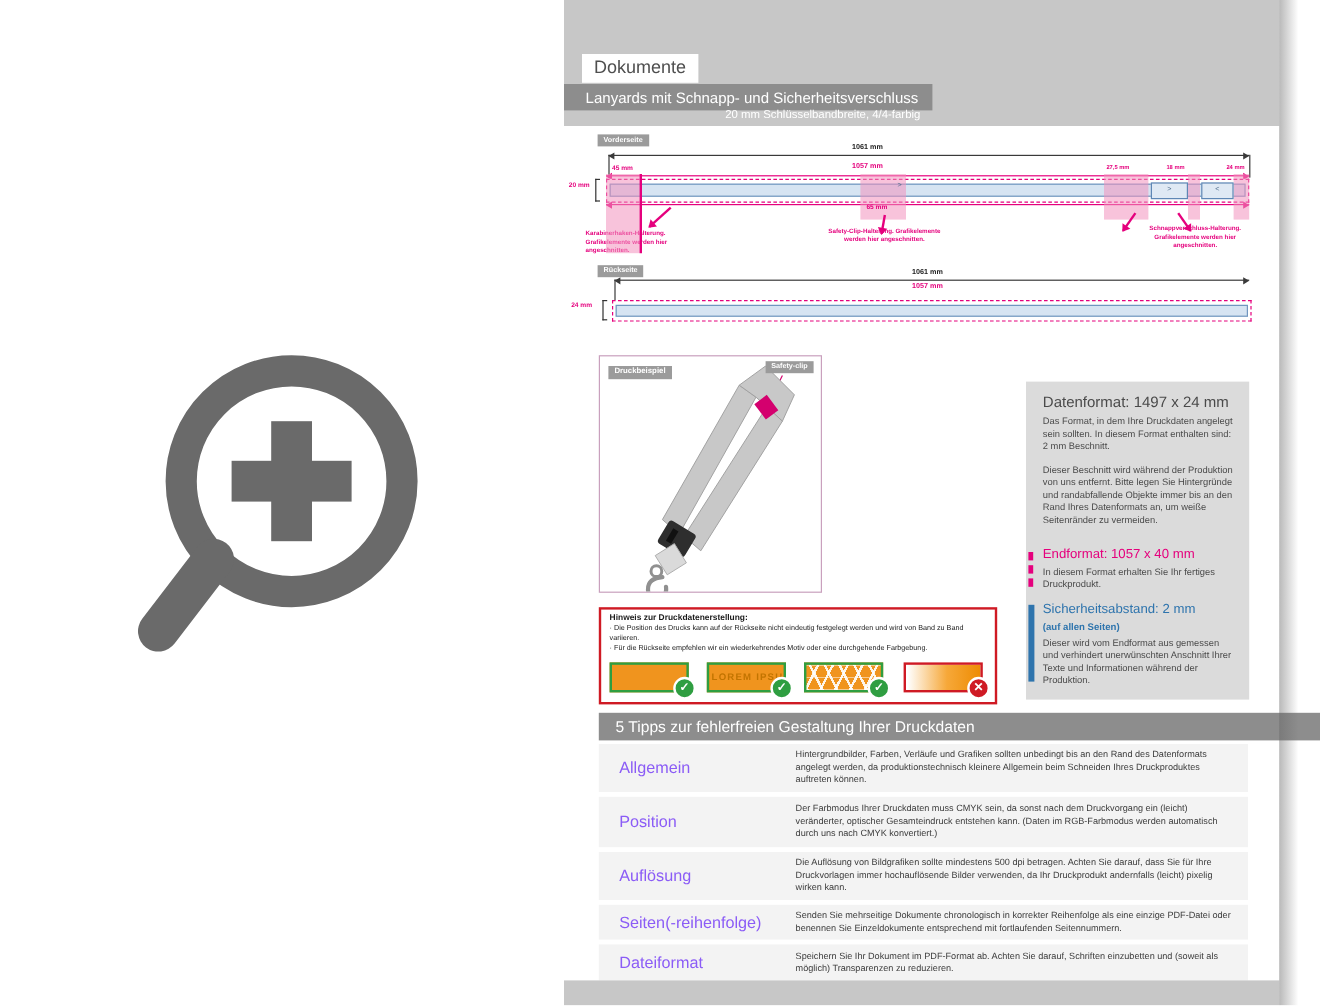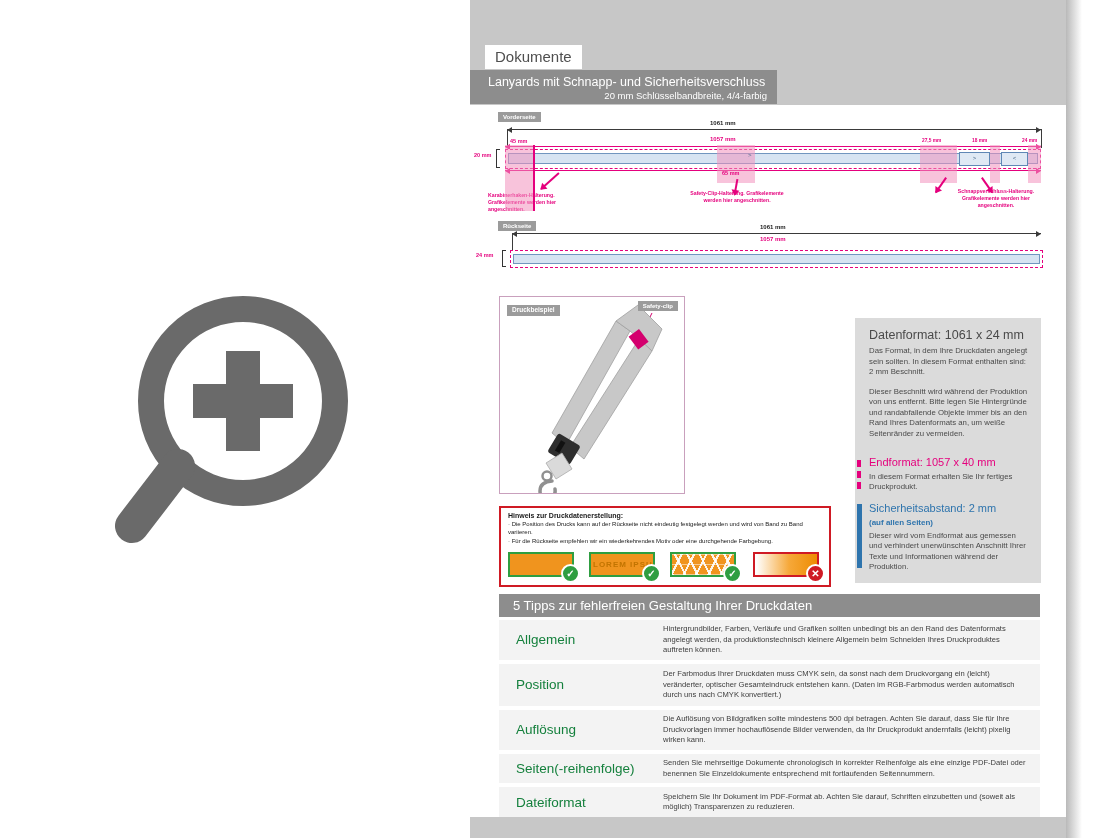--- a/index.html
+++ b/index.html
@@ -45,21 +45,21 @@
   .sample .badge{position:absolute;right:-8px;bottom:-8px;width:15px;height:15px;border-radius:50%;background:#2f9e41;border:2px solid #fff;color:#fff;font-size:10px;font-weight:bold;text-align:center;line-height:15px;}
   .sample .badge.x{background:#cf1a24;}
   .sample .looptext{color:#c27400;font-weight:bold;font-size:8px;line-height:21px;white-space:nowrap;overflow:hidden;display:block;padding-left:2px;letter-spacing:1px;}
   .sample.pattern{background-color:#f0941e;background-image:
     repeating-linear-gradient(63deg, rgba(255,255,255,.9) 0 2px, rgba(255,255,255,0) 2px 11px),
     repeating-linear-gradient(-63deg, rgba(255,255,255,.9) 0 2px, rgba(255,255,255,0) 2px 11px),
     repeating-linear-gradient(0deg, rgba(255,255,255,.5) 0 1px, rgba(255,255,255,0) 1px 10px);}
   
   .tipshead{background:#8d8d8d;color:#fff;font-size:13px;line-height:23px;padding-left:14px;}
   .row{display:flex;background:#f3f3f3;margin-bottom:4px;align-items:center;}
-  .row .lab{width:164px;box-sizing:border-box;padding-left:17px;font-size:13.5px;color:#15803d;flex-shrink:0;}
+  .row .lab{width:164px;box-sizing:border-box;padding-left:17px;font-size:13.5px;color:#8b5cf6;flex-shrink:0;}
   .row .txt{flex:1;font-size:7.6px;line-height:1.4;color:#3c3c3c;padding:4px 12px 4px 0;}
   .shadow{background:linear-gradient(to right, rgba(100,100,100,0.45), rgba(255,255,255,0));}
   .marker-dash{width:4px;height:7px;background:#e5007d;margin-bottom:4px;}
   .marker-blue{width:5px;background:#2e74ad;}
   .bracket{border-left:1px solid #333;border-top:1px solid #333;border-bottom:1px solid #333;width:3px;}
 </style>
 </head>
 <body>
 
 <div class="canvas">
@@ -70,21 +70,21 @@
     <rect x="116" y="66" width="34" height="100" fill="#6a6a6a"></rect>
     <line x1="68" y1="181" x2="22" y2="241" stroke="#6a6a6a" stroke-width="34" stroke-linecap="round"></line>
   </svg>
 
   <div class="page">
 
     <div class="abs band" style="left:0;top:0;width:596px;height:105px;"></div>
 
     <div class="abs datenblatt" style="left:15px;top:45px;">Dokumente</div>
 
-    <div class="abs titlebar" style="left:0;top:70px;width:307px;height:34px;">
+    <div class="abs titlebar" style="left:0;top:70px;width:307px;height:22px;">
       <div class="abs" style="left:18px;top:5px;width:280px;font-size:12.5px;">Lanyards mit Schnapp- und Sicherheitsverschluss</div>
       <div class="abs" style="right:10px;top:20px;font-size:9.5px;">20 mm Schlüsselbandbreite, 4/4-farbig</div>
     </div>
 
     <div class="abs chip" style="left:28px;top:112px;">Vorderseite</div>
 
     <div class="abs dlab" style="left:240px;top:120px;font-weight:bold;">1061 mm</div>
     <div class="abs dimline" style="left:37px;top:129px;width:534px;"></div>
     <div class="abs vtick" style="left:37px;top:129px;height:19px;"></div>
     <div class="abs vtick" style="left:571px;top:129px;height:19px;"></div>
@@ -158,21 +158,21 @@
       <div class="abs chip" style="right:6px;top:4px;font-size:6px;">Safety-clip</div>
     </div>
 
     <div class="abs infobox" style="left:385px;top:318px;width:186px;height:265px;box-sizing:border-box;padding:10px 12px 8px 14px;">
       <div class="abs" style="left:2px;top:142px;">
         <div class="marker-dash"></div>
         <div class="marker-dash"></div>
         <div class="marker-dash"></div>
       </div>
       <div class="abs marker-blue" style="left:2px;top:186px;height:64px;"></div>
-      <h3>Datenformat: 1061 x 24 mm</h3>
+      <h3>Datenformat: 1497 x 24 mm</h3>
       <p>Das Format, in dem Ihre Druckdaten angelegt sein sollten. In diesem Format enthalten sind: 2 mm Beschnitt.</p>
       <p style="margin-bottom:16px;">Dieser Beschnitt wird während der Produktion von uns entfernt. Bitte legen Sie Hintergründe und randabfallende Objekte immer bis an den Rand Ihres Datenformats an, um weiße Seitenränder zu vermeiden.</p>
       <p class="ef">Endformat: 1057 x 40 mm</p>
       <p style="margin-bottom:8px;">In diesem Format erhalten Sie Ihr fertiges Druckprodukt.</p>
       <p class="sa">Sicherheitsabstand: 2 mm</p>
       <p class="sasub">(auf allen Seiten)</p>
       <p>Dieser wird vom Endformat aus gemessen und verhindert unerwünschten Anschnitt Ihrer Texte und Informationen während der Produktion.</p>
     </div>
 
     <div class="abs hintbox" style="left:29px;top:506px;width:332px;height:81px;box-sizing:border-box;">
@@ -187,21 +187,21 @@
         <span class="badge">✓</span>
       </div>
       <div class="sample pattern" style="left:169px;top:44px;">
         <span class="badge">✓</span>
       </div>
       <div class="sample bad" style="left:252px;top:44px;">
         <span class="badge x">✕</span>
       </div>
     </div>
 
-    <div class="abs tipshead" style="left:29px;top:594px;width:541px;height:23px;box-sizing:border-box;">5 Tipps zur fehlerfreien Gestaltung Ihrer Druckdaten</div>
+    <div class="abs tipshead" style="left:29px;top:594px;width:601px;height:23px;box-sizing:border-box;">5 Tipps zur fehlerfreien Gestaltung Ihrer Druckdaten</div>
 
     <div class="abs" style="left:29px;top:620px;width:541px;">
       <div class="row" style="min-height:37px;">
         <div class="lab">Allgemein</div>
         <div class="txt">Hintergrundbilder, Farben, Verläufe und Grafiken sollten unbedingt bis an den Rand des Datenformats angelegt werden, da produktionstechnisch kleinere Allgemein beim Schneiden Ihres Druckproduktes auftreten können.</div>
       </div>
       <div class="row" style="min-height:42px;">
         <div class="lab">Position</div>
         <div class="txt">Der Farbmodus Ihrer Druckdaten muss CMYK sein, da sonst nach dem Druckvorgang ein (leicht) veränderter, optischer Gesamteindruck entstehen kann. (Daten im RGB-Farbmodus werden automatisch durch uns nach CMYK konvertiert.)</div>
       </div>

